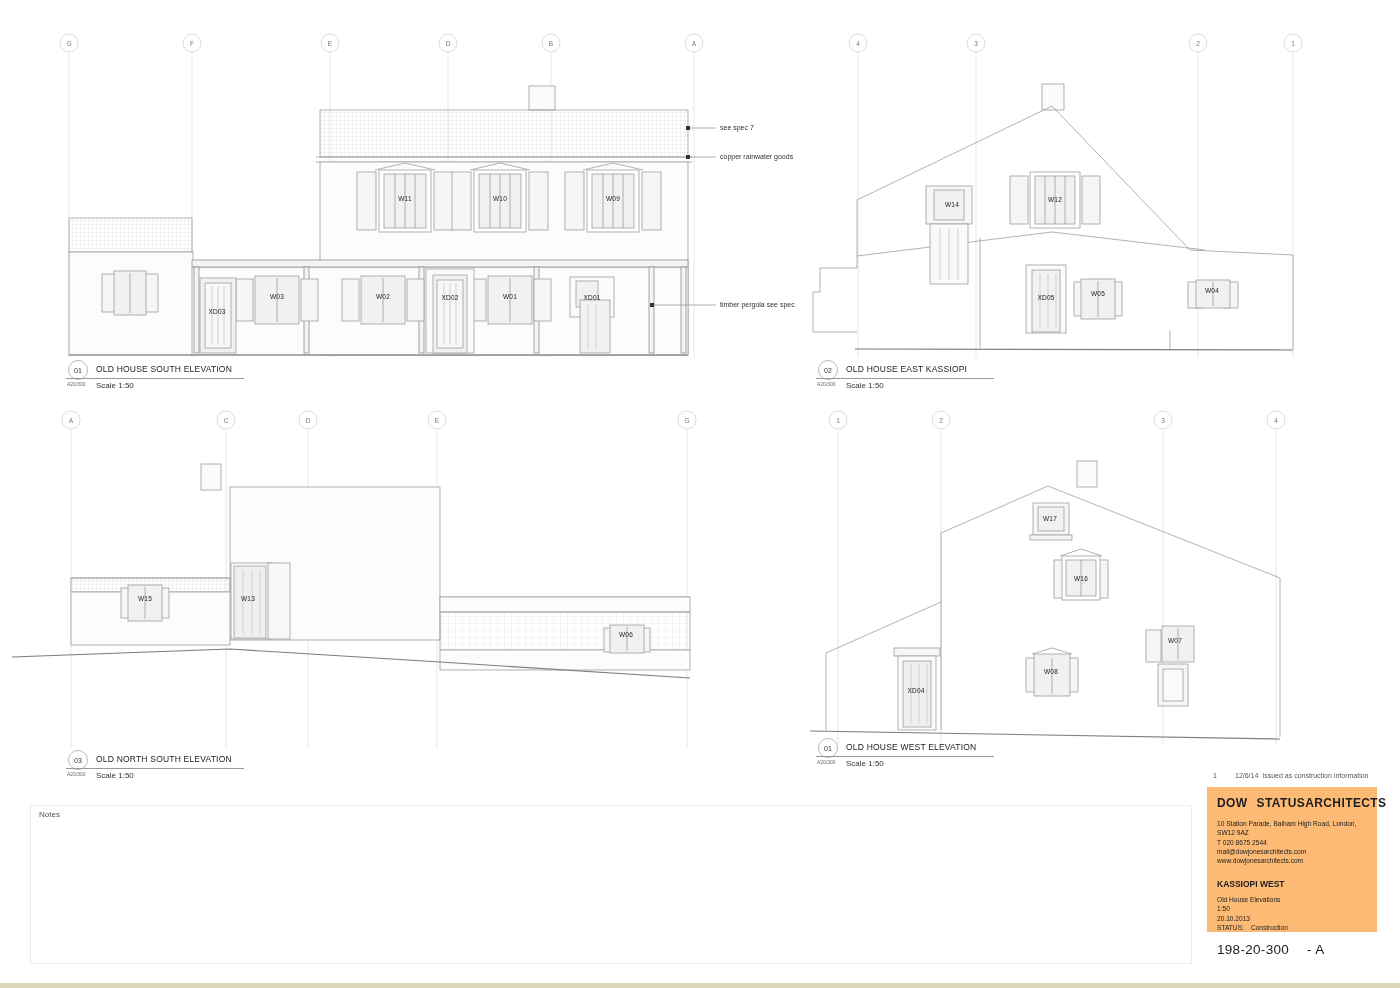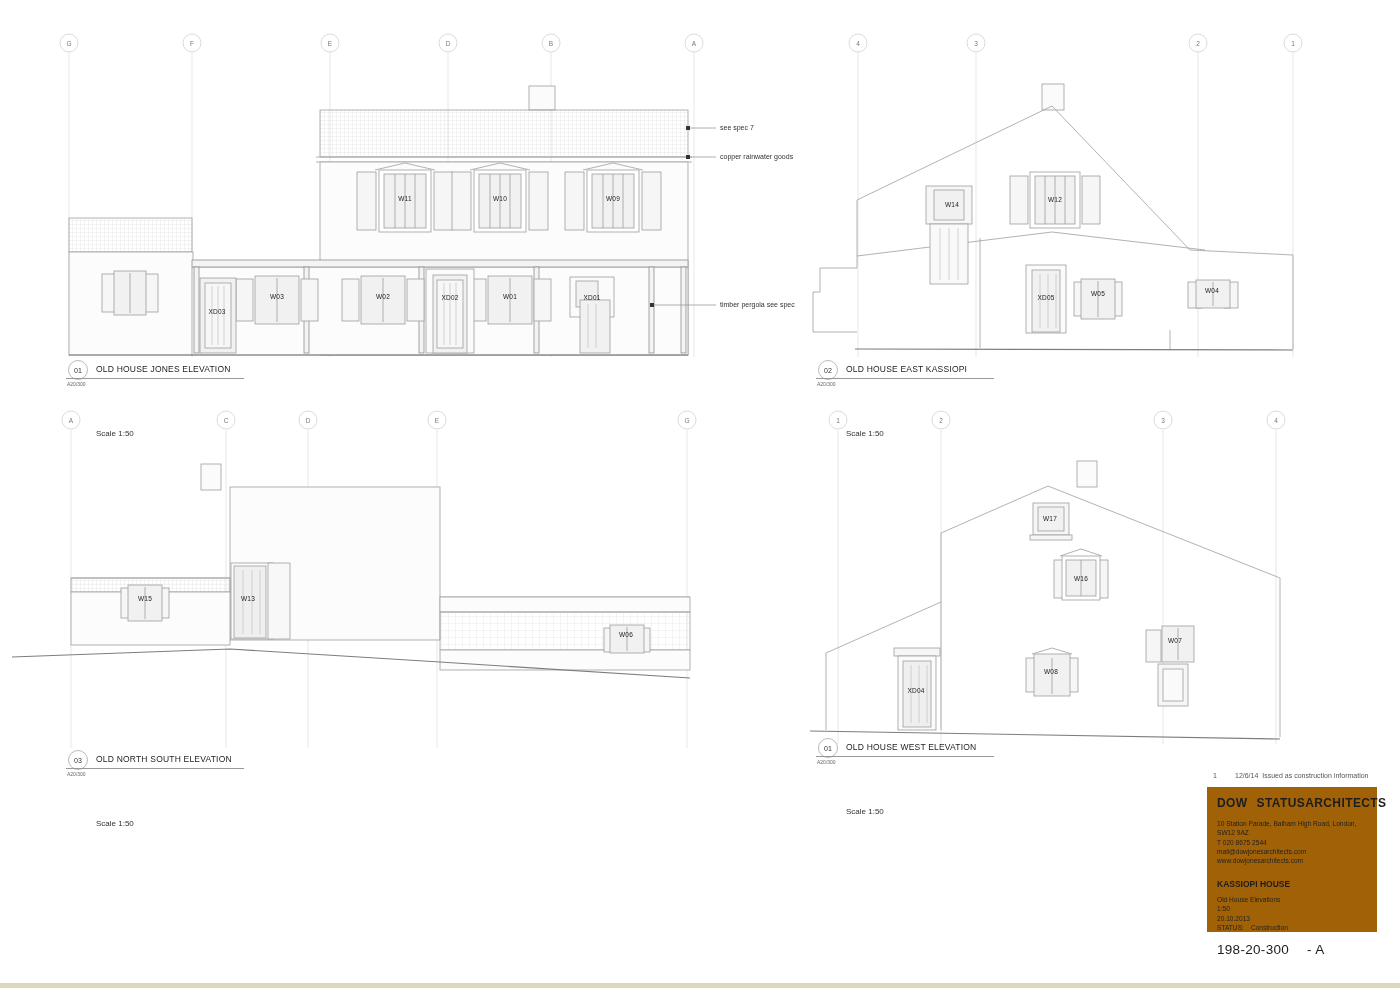--- a/index.html
+++ b/index.html
@@ -11,26 +11,26 @@
   .tag{font-size:6.5px;color:#222;letter-spacing:.2px;}
   .anno{font-size:7px;color:#333;}
   .bubble{width:17px;height:17px;border:1px solid #dcdcdc;border-radius:50%;background:#fff;
           display:flex;align-items:center;justify-content:center;font-size:6.5px;color:#777;}
   .vp{position:absolute;width:220px;height:34px;}
   .vp-circle{position:absolute;left:2px;top:0;width:18px;height:18px;border:1px solid #bbb;border-radius:50%;
              background:#fff;display:flex;align-items:center;justify-content:center;font-size:7px;color:#333;}
   .vp-title{position:absolute;left:30px;top:4px;font-size:8.5px;color:#222;letter-spacing:.2px;}
   .vp-line{position:absolute;left:0;top:18px;width:178px;border-top:1px solid #999;}
   .vp-ref{position:absolute;left:1px;top:21px;font-size:5px;color:#666;}
-  .vp-scale{position:absolute;left:30px;top:21px;font-size:8px;color:#333;margin-top:48px;}
+  .vp-scale{position:absolute;left:30px;top:21px;font-size:8px;color:#333;}
   .rev{position:absolute;left:1213px;top:772px;font-size:7px;color:#555;}
   .rev .rn{display:inline-block;width:22px;}
   .notes-box{position:absolute;left:30px;top:805px;width:1160px;height:157px;border:1px solid #ececec;}
   .notes-label{position:absolute;left:8px;top:4px;font-size:8px;color:#555;}
-  .tb{position:absolute;left:1207px;top:787px;width:170px;height:145px;background:#a16207;
+  .tb{position:absolute;left:1207px;top:787px;width:170px;height:145px;background:#fdba74;
       box-sizing:border-box;padding:9px 9px 0 10px;}
   .tb-firm{display:flex;align-items:baseline;font-weight:bold;font-size:12px;letter-spacing:.4px;color:#1d1d1d;}
   .tb-firm .f2{margin-left:9px;}
   .tb-firm .f3{margin-left:auto;}
   .tb-addr{margin-top:9px;font-size:6.6px;line-height:1.42;color:#222;}
   .tb-project{margin-top:13px;font-weight:bold;font-size:8.5px;color:#1d1d1d;}
   .tb-meta{margin-top:6px;font-size:6.6px;line-height:1.42;color:#222;}
   .tb-status .sv{margin-left:7px;}
   .tb-number{margin-top:10px;font-size:13.5px;color:#1d1d1d;letter-spacing:.3px;display:flex;}
   .tb-number .ra{margin-left:18px;}
@@ -381,21 +381,21 @@
   <div class="ov ctr tag" style="left:1175px;top:640px">W07</div>
   <div class="ov ctr tag" style="left:1051px;top:671px">W08</div>
   <div class="ov ctr tag" style="left:916px;top:690px">XD04</div>
 
   <div class="ov anno" style="left:720px;top:124px">see spec 7</div>
   <div class="ov anno" style="left:720px;top:153px">copper rainwater goods</div>
   <div class="ov anno" style="left:720px;top:301px">timber pergola see spec</div>
 
   <div class="vp" style="left:66px;top:360px">
     <div class="vp-circle">01</div>
-    <div class="vp-title">OLD HOUSE JONES ELEVATION</div>
+    <div class="vp-title">OLD HOUSE SOUTH ELEVATION</div>
     <div class="vp-line"></div>
     <div class="vp-ref">A20/300</div>
     <div class="vp-scale">Scale 1:50</div>
   </div>
   <div class="vp" style="left:816px;top:360px">
     <div class="vp-circle">02</div>
     <div class="vp-title">OLD HOUSE EAST KASSIOPI</div>
     <div class="vp-line"></div>
     <div class="vp-ref">A20/300</div>
     <div class="vp-scale">Scale 1:50</div>
@@ -412,34 +412,37 @@
     <div class="vp-title">OLD HOUSE WEST ELEVATION</div>
     <div class="vp-line"></div>
     <div class="vp-ref">A20/300</div>
     <div class="vp-scale">Scale 1:50</div>
   </div>
 
   <div class="rev">
     <span class="rn">1</span><span>12/6/14</span>&nbsp;&nbsp;<span>Issued as construction information</span>
   </div>
 
+  <div class="notes-box">
+    <div class="notes-label">Notes</div>
+  </div>
 
   <div class="tb">
     <div class="tb-firm">
       <span class="f1">DOW</span>
       <span class="f2">STATUS</span>
       <span class="f3">ARCHITECTS</span>
     </div>
     <div class="tb-addr">
       <div>10 Station Parade, Balham High Road, London, SW12 9AZ</div>
       <div>T 020 8675 2544</div>
       <div>mail@dowjonesarchitects.com</div>
       <div>www.dowjonesarchitects.com</div>
     </div>
-    <div class="tb-project">KASSIOPI HOUSE</div>
+    <div class="tb-project">KASSIOPI WEST</div>
     <div class="tb-meta">
       <div>Old House Elevations</div>
       <div>1:50</div>
       <div>20.10.2013</div>
       <div class="tb-status">
         <span>STATUS:</span><span class="sv">Construction</span>
       </div>
     </div>
     <div class="tb-number">
       <span>198-20-300</span>

